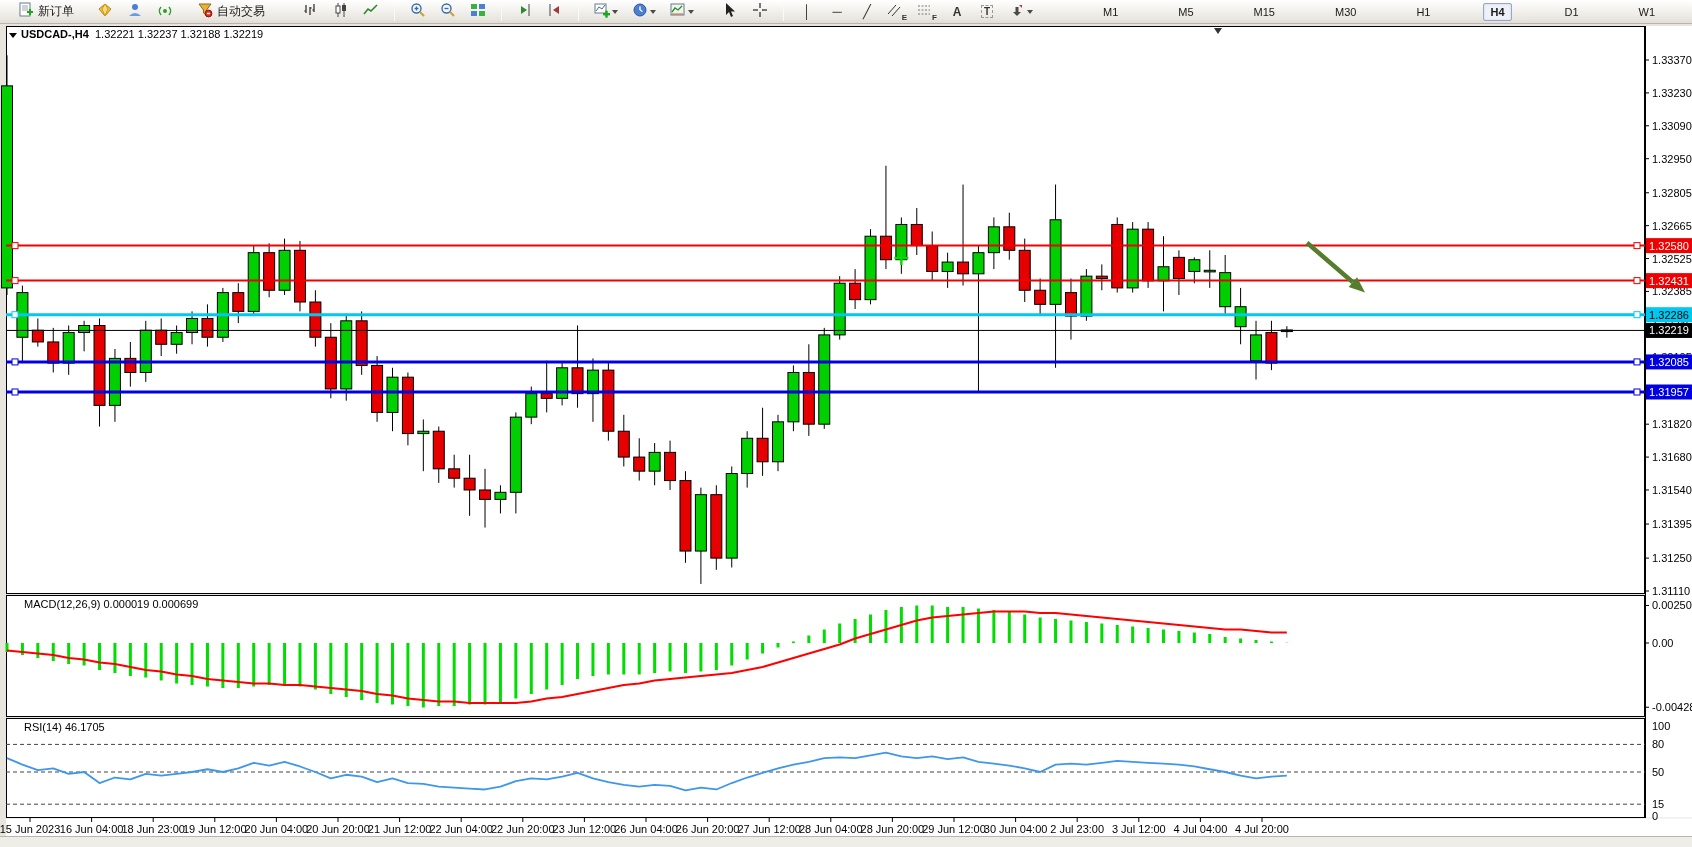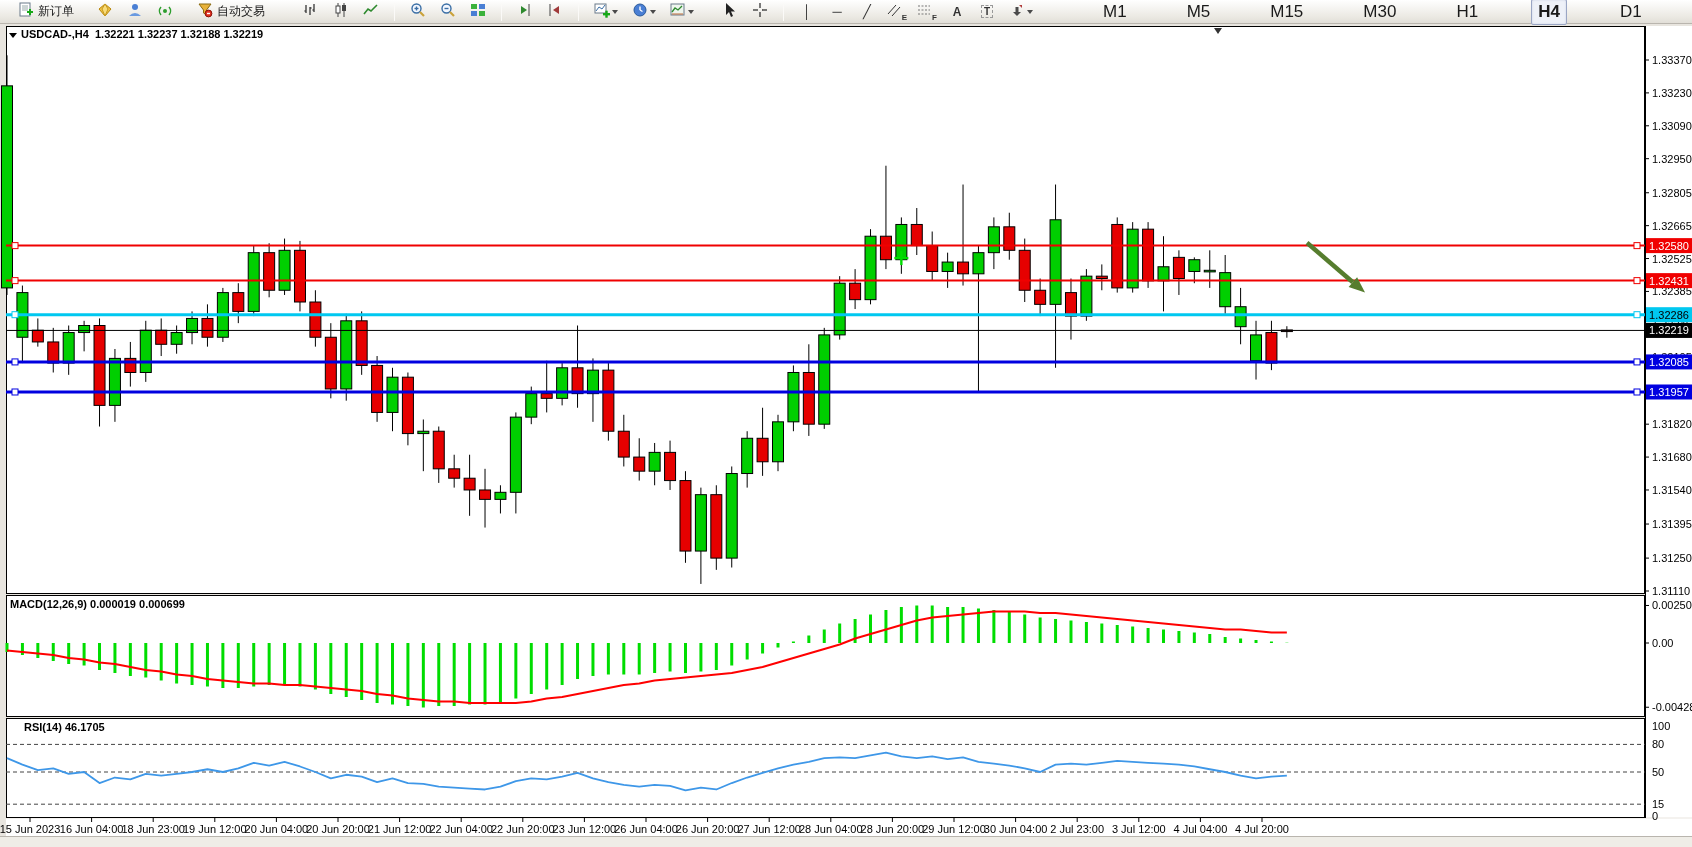--- a/index.html
+++ b/index.html
@@ -12,37 +12,37 @@
     padding:0 6px;box-sizing:border-box;gap:8px;text-align:right;}
   .tb-btn{height:20px;min-width:22px;display:flex;align-items:center;justify-content:center;
     border-radius:2px;position:relative;}
   .tb-text{display:flex;align-items:center;gap:4px;padding:0 5px;height:20px;
     font-size:12px;color:#1a1a1a;white-space:nowrap;}
   .tb-sep{width:1px;height:18px;background:#b9b5ae;border-right:1px solid #fbfaf8;margin:0 4px;}
   .tb-grip{width:3px;height:16px;margin:0 3px;
     background:repeating-linear-gradient(#c3bfb8 0 2px,transparent 2px 4px);}
   .caret{width:0;height:0;border-left:3px solid transparent;border-right:3px solid transparent;
     border-top:4px solid #4a4a4a;margin-left:2px;}
-  .tf{padding:2px 6px;font-size:17px;color:#1a1a1a;border:1px solid transparent;border-radius:2px;margin-left:38px;}
+  .tf{padding:2px 6px;font-size:11px;color:#1a1a1a;border:1px solid transparent;border-radius:2px;margin-left:38px;}
   .tf.active{background:#eef1f8;border:1px solid #9aa6c4;box-shadow:inset 0 0 2px #c4cce0;font-weight:bold;}
   .tb-right{margin-left:auto;display:flex;align-items:center;gap:6px;}
   .badge{position:absolute;top:-4px;right:-6px;min-width:13px;height:13px;border-radius:7px;
     background:#e23b24;color:#fff;font-size:9px;font-weight:bold;display:flex;
     align-items:center;justify-content:center;padding:0 2px;border:1px solid #fff;}
   .glyph{font-size:13px;color:#333;line-height:1;}
   .tool-letter{font-size:12px;font-weight:bold;color:#333;}
   .label-box{border:1px dashed #999;padding:0 2px;font-size:10px;font-weight:bold;color:#333;}
   .mini{font-size:8px;font-weight:bold;color:#333;margin-left:1px;align-self:flex-end;}
   
   #chart-svg{position:absolute;left:0;top:0;z-index:1;}
-  .overlay{position:absolute;z-index:2;font-size:11px;color:#000;white-space:nowrap;font-weight:bold;}
+  .overlay{position:absolute;z-index:2;font-size:11px;color:#000;white-space:nowrap;}
   .tri-down{display:inline-block;width:0;height:0;border-left:4px solid transparent;
     border-right:4px solid transparent;border-top:5px solid #000;margin-right:4px;}
   #title-ov{left:9px;top:28px;}
-  #macd-ov{left:10px;top:598px;}
+  #macd-ov{left:24px;top:598px;}
   #rsi-ov{left:24px;top:721px;}
   .statusbar{position:absolute;left:0;top:836px;width:1692px;height:11px;
     background:#efede7;border-top:1px solid #b9b5ae;z-index:4;}
 </style>
 </head>
 <body>
 
 <div class="toolbar">
   <div class="tb-text tb-btn" style="min-width:70px;">
     <span>

